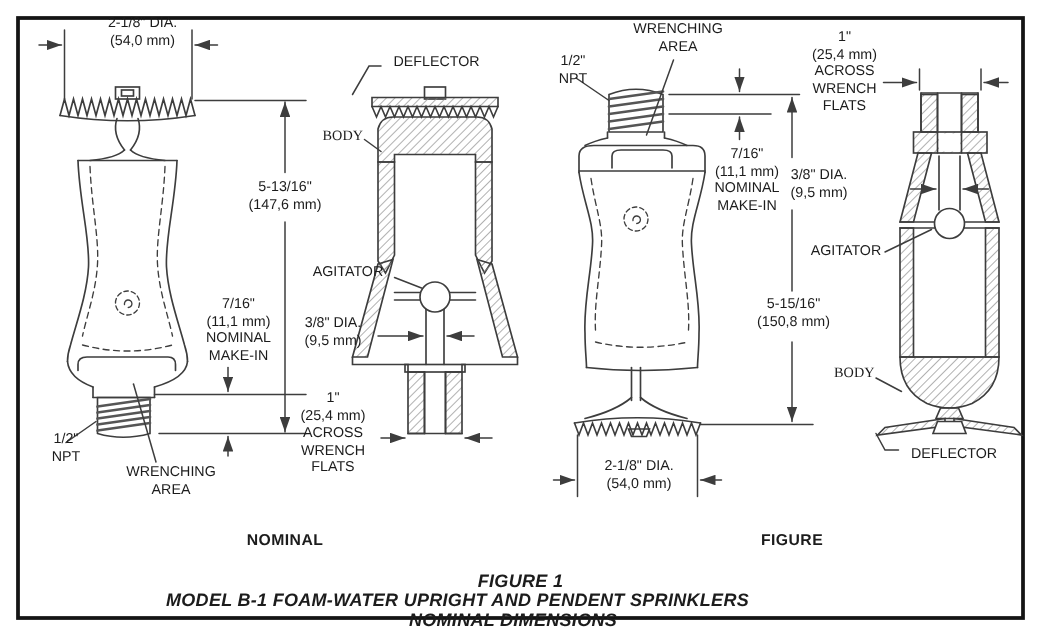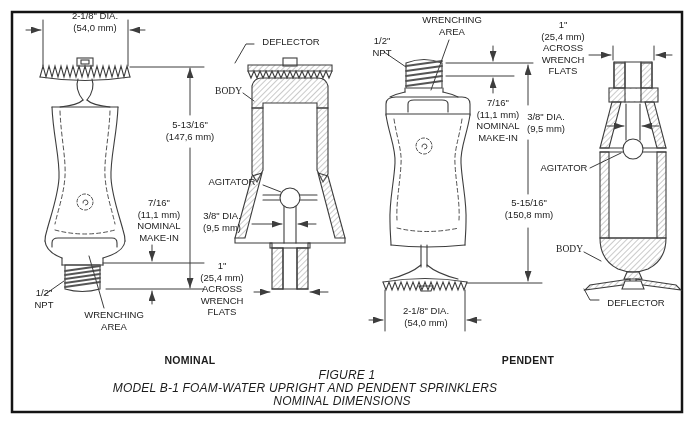--- a/index.html
+++ b/index.html
@@ -4,21 +4,21 @@
 <style>
   html,body{margin:0;padding:0;background:#ffffff;}
   .stage{position:relative;width:696px;height:424px;background:#ffffff;overflow:hidden;
          font-family:"Liberation Sans", sans-serif;}
   .stage svg{position:absolute;left:0;top:0;}
   .lbl{position:absolute;font-size:9.5px;line-height:11.5px;color:#1c1c1c;
        white-space:pre-line;letter-spacing:0;text-align:center;}
   .lbl.c{text-align:center;}
   .lbl.r{text-align:right;font-family:Liberation Serif, serif;}
   .cap{font-weight:bold;font-size:10.5px;letter-spacing:.3px;}
-  .figcap{font-weight:normal;font-style:italic;font-size:12px;letter-spacing:.2px;}
+  .figcap{font-weight:bold;font-style:italic;font-size:12px;letter-spacing:.2px;margin-top:12px;}
 </style>
 </head>
 <body>
 
 <div class="stage">
 
 <svg width="696" height="424" viewBox="0 0 696 424">
   <defs>
     <marker id="ah" viewBox="0 0 10 7" refX="10" refY="3.5" markerWidth="10" markerHeight="7" markerUnits="userSpaceOnUse" orient="auto">
       <path d="M0,0 L10,3.5 L0,7 Z" fill="#3d3d3d"></path>
@@ -268,21 +268,21 @@
 <div class="lbl" style="left:362px;top:35px;width:40px;">1/2"
 NPT</div>
 <div class="lbl c" style="left:468px;top:97px;width:60px;">7/16"
 (11,1 mm)
 NOMINAL
 MAKE-IN</div>
 <div class="lbl c" style="left:489px;top:197px;width:80px;">5-15/16"
 (150,8 mm)</div>
 <div class="lbl c" style="left:381px;top:305px;width:90px;">2-1/8" DIA.
 (54,0 mm)</div>
-<div class="lbl c cap" style="left:478px;top:355px;width:100px;">PENDENT</div>
+<div class="lbl c cap" style="left:478px;top:355px;width:100px;">FIGURE</div>
 
 <div class="lbl c" style="left:531px;top:19px;width:64px;">1"
 (25,4 mm)
 ACROSS
 WRENCH
 FLATS</div>
 <div class="lbl c" style="left:508px;top:111px;width:76px;">3/8" DIA.
 (9,5 mm)</div>
 <div class="lbl" style="left:535px;top:162px;width:58px;">AGITATOR</div>
 <div class="lbl r" style="left:545px;top:244px;width:38px;">BODY</div>

